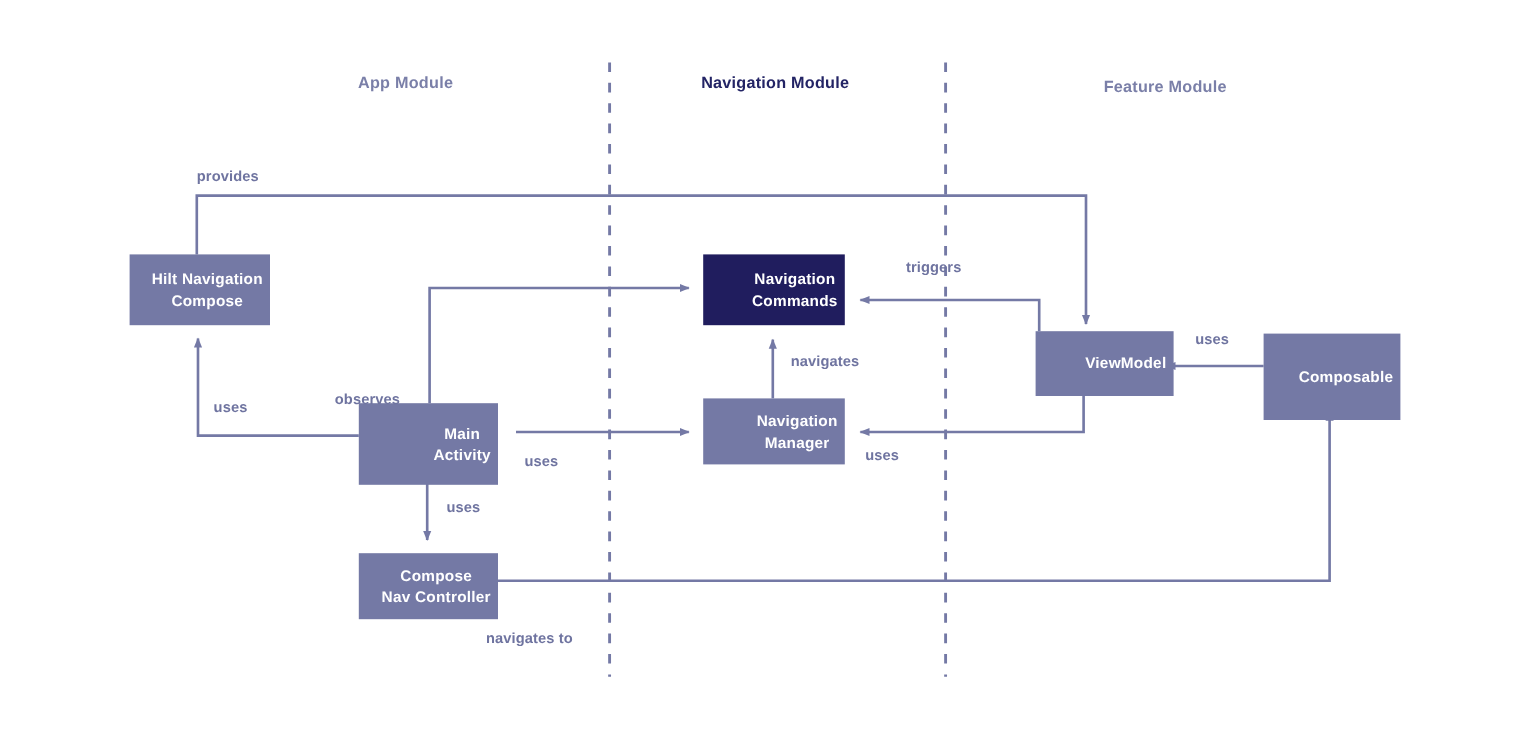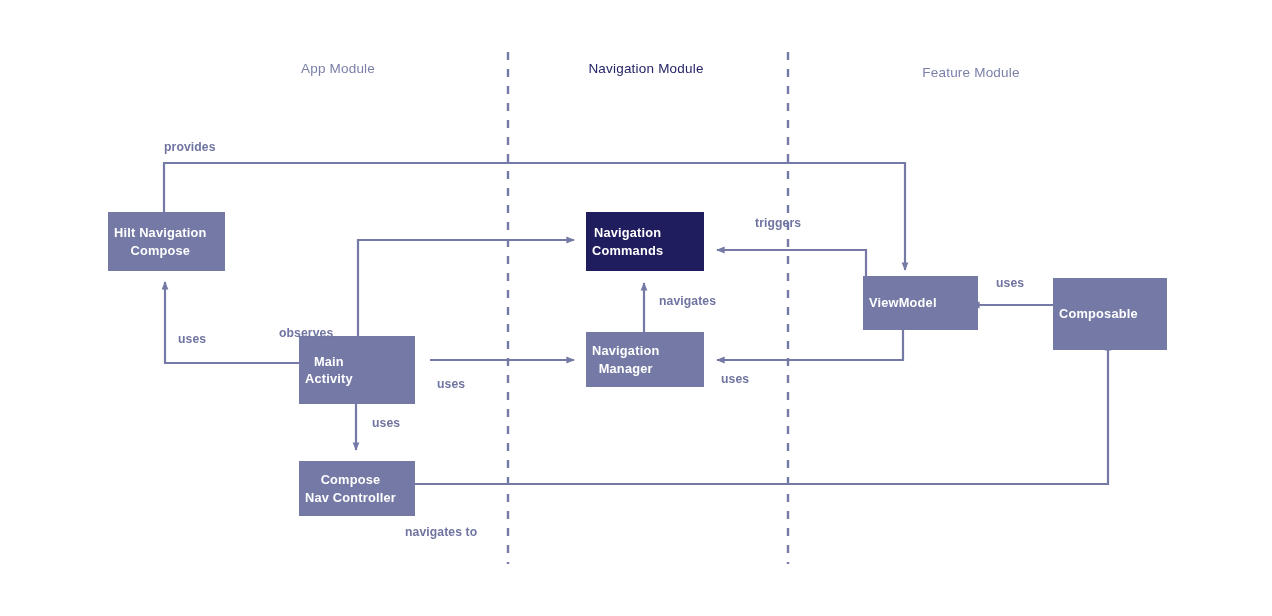--- a/index.html
+++ b/index.html
@@ -23,34 +23,34 @@
     position: absolute;
     left: 0;
     top: 0;
     width: 1272px;
     height: 616px;
     pointer-events: none;
   }
   .swimlane-title {
     position: absolute;
     font-size: 13.5px;
-    font-weight: normal;
+    font-weight: bold;
     letter-spacing: 0.2px;
     color: #7a7fa8;
     white-space: nowrap;
     transform: translateX(-50%);
   }
   .swimlane-title.accent {
     color: #232465;
   }
   .node {
     position: absolute;
     display: flex;
     align-items: center;
-    justify-content: flex-start;
+    justify-content: flex-end;
     text-align: center;
     color: #ffffff;
     font-size: 12.8px;
     font-weight: bold;
     line-height: 1.35;
     letter-spacing: 0.2px;
     box-sizing: border-box;
     padding: 2px 6px;
   }
   .node.fill-light { background: #7479a5; }

